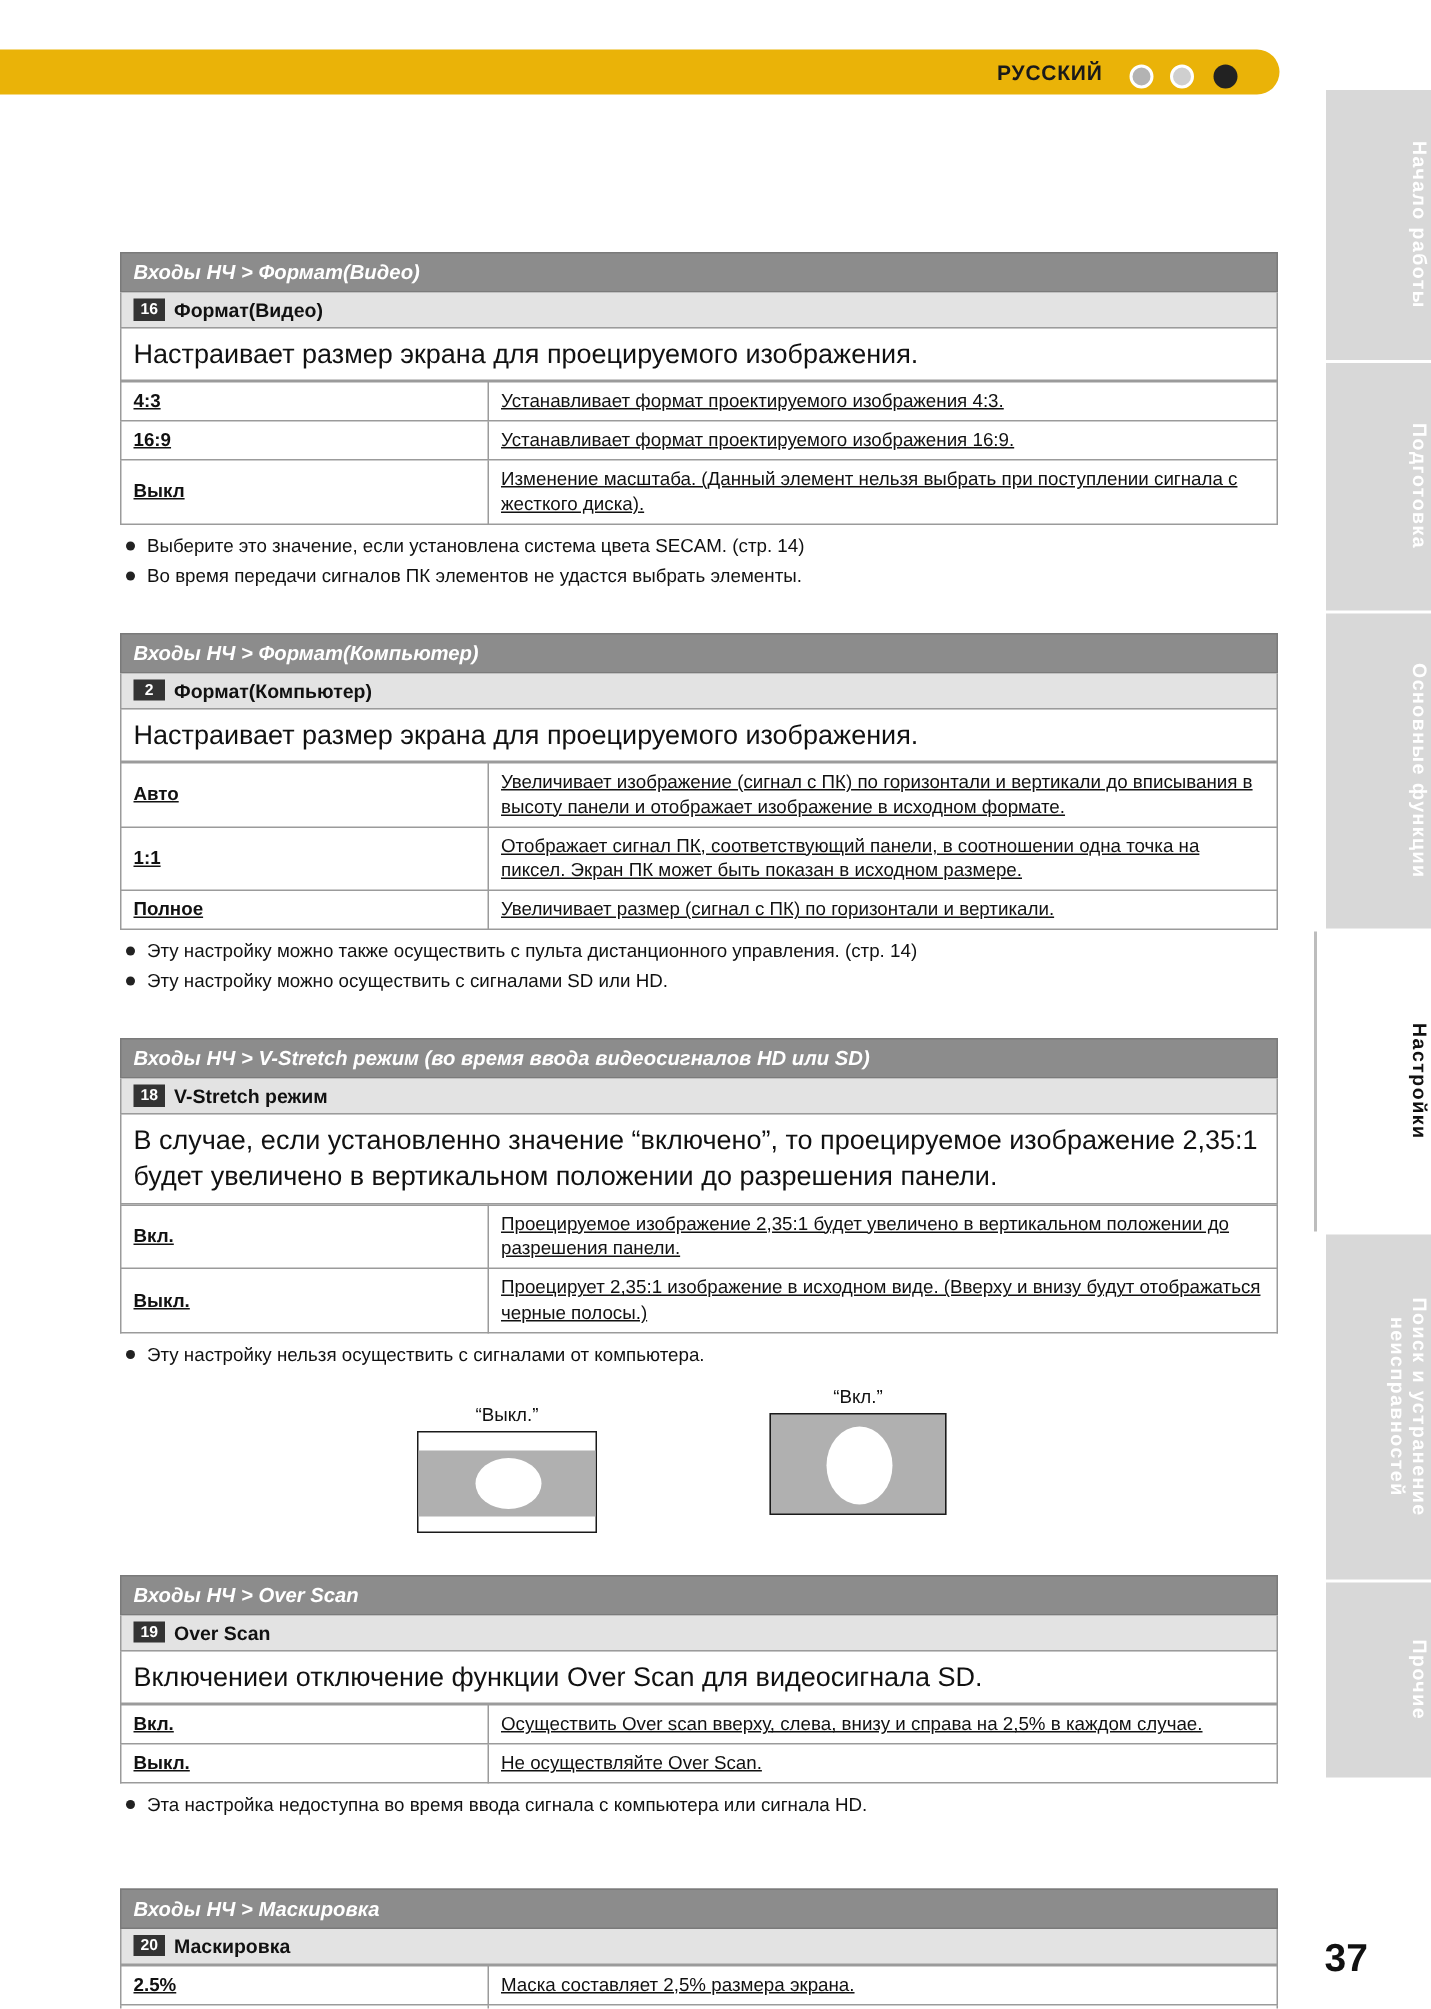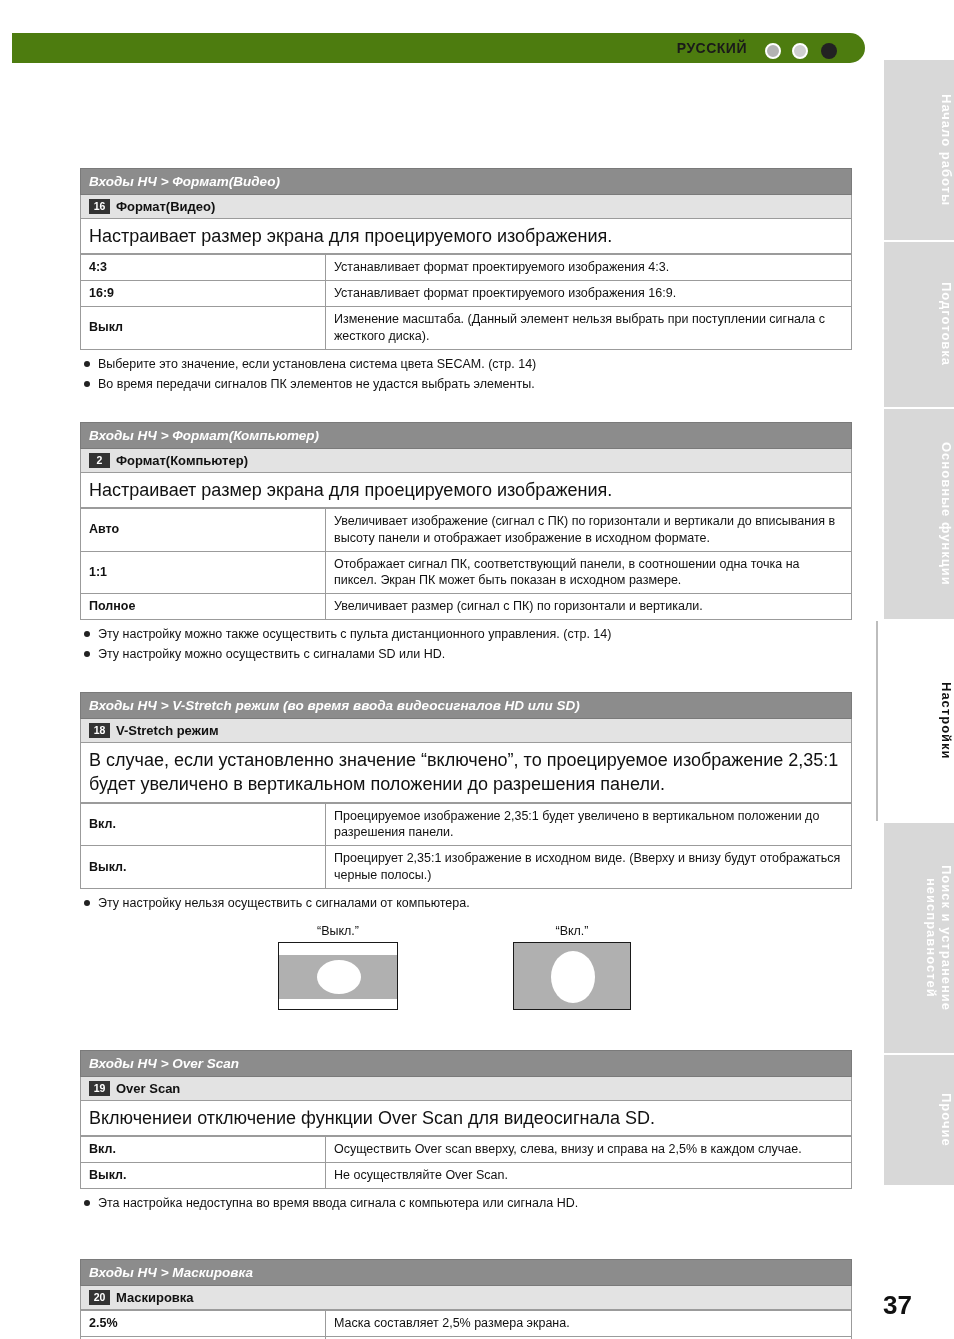--- a/index.html
+++ b/index.html
@@ -6,23 +6,22 @@
   body{
     width:954px;height:1339px;background:#fff;
     font-family:"Liberation Sans", sans-serif;
     color:#111;position:relative;overflow:hidden;
   }
   .page{position:absolute;inset:0;}
 
   
   .topbar{
     position:absolute;left:0;top:33px;width:853px;height:30px;
-    background:#4d7c0f;
+    background:#eab308;
     border-radius:0 15px 15px 0;
-    margin-left:12px;
   }
   .topbar .lang{
     position:absolute;right:118px;top:7px;
     font-size:14px;font-weight:bold;color:#1a1a1a;letter-spacing:.5px;
   }
   .dot{position:absolute;top:10px;border-radius:50%;width:16px;height:16px;box-sizing:border-box;}
   .dot.d1{right:84px;border:2px solid #fff;background:#b3b3b3;}
   .dot.d2{right:57px;border:2px solid #fff;background:#cfcfcf;}
   .dot.d3{right:28px;background:#222;}
 
@@ -45,32 +44,32 @@
   .content{position:absolute;left:80px;top:0;width:772px;}
 
   .sec{margin-bottom:0;}
   .sec-title{
     background:#8c8c8c;color:#fff;font-weight:bold;font-size:13.5px;
     padding:5px 8px;border:1px solid #7a7a7a;box-sizing:border-box;font-style:italic;
   }
   .sec-sub{
     background:#e3e3e3;font-weight:bold;font-size:13px;
     padding:4px 8px;border:1px solid #9b9b9b;border-top:none;box-sizing:border-box;
-    display:flex;gap:6px;
+    display:flex;align-items:center;gap:6px;
   }
   .num{
     display:inline-block;background:#333;color:#fff;font-size:10.5px;font-weight:bold;
     padding:1px 3px;min-width:15px;text-align:center;line-height:1.15;
   }
   .sec-desc{
     font-size:18px;padding:5px 8px;border:1px solid #9b9b9b;border-top:none;box-sizing:border-box;
     line-height:1.35;
   }
   table.opt{border-collapse:collapse;width:100%;font-size:12.5px;}
-  table.opt td{border:1px solid #9b9b9b;padding:4px 8px;vertical-align:middle;line-height:1.35;}
+  table.opt td{border:1px solid #9b9b9b;padding:4px 8px;vertical-align:middle;line-height:1.35;text-decoration:underline;}
   table.opt td.k{width:228px;font-weight:bold;}
   table.opt td.v{font-weight:normal;}
 
   ul.notes{list-style:none;margin:6px 0 0 0;padding:0;}
   ul.notes li{
     font-size:12.5px;padding-left:18px;position:relative;margin-bottom:3px;line-height:1.35;
   }
   ul.notes li:before{
     content:"";position:absolute;left:4px;top:5px;width:6px;height:6px;background:#222;border-radius:50%;
   }
@@ -209,21 +208,21 @@
           <td class="k">Выкл.</td>
           <td class="v">Проецирует 2,35:1 изображение в исходном виде. (Вверху и внизу будут отображаться черные полосы.)</td>
         </tr>
       </tbody>
         </table>
       <ul class="notes">
         <li><span>Эту настройку нельзя осуществить с сигналами от компьютера.</span></li>
       </ul>
 
       <div class="figwrap">
-        <div class="fig" style="left:198px;top:0;">
+        <div class="fig" style="left:198px;top:12px;">
           <div class="cap">“Выкл.”</div>
           <div class="screen" style="width:120px;height:68px;background:#fff;">
             <div class="inner" style="top:12px;height:44px;"></div>
             <div class="oval" style="left:38px;top:17px;width:44px;height:34px;"></div>
           </div>
         </div>
         <div class="arrow">
           <div class="stem"></div>
             <div class="head"></div>
         </div>

